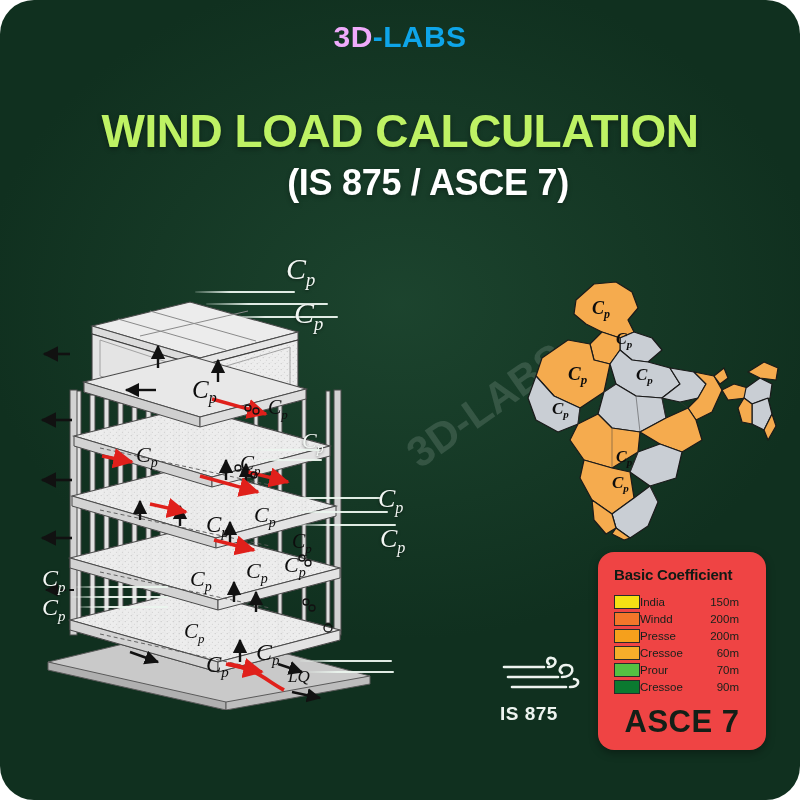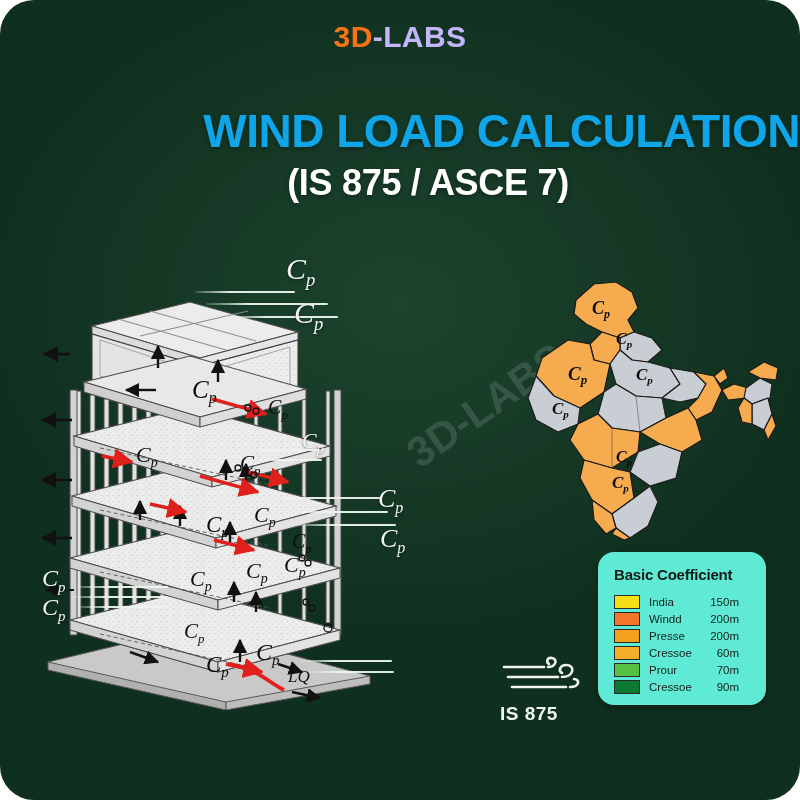--- a/index.html
+++ b/index.html
@@ -31,28 +31,28 @@
   .layer { position: absolute; z-index: 2; }
 
   
   #brand {
     left: 0; top: 20px; width: 800px;
     text-align: center;
     font-size: 30px;
     font-weight: bold;
     letter-spacing: 0.4px;
   }
-  #brand .b-orange { color: #f97316; }
-  #brand .b-white  { color: #c4b5fd; }
+  #brand .b-orange { color: #f0abfc; }
+  #brand .b-white  { color: #0ea5e9; }
 
   
   #title-main {
     left: 0; top: 104px; width: 800px;
-    text-align: right;
-    color: #0ea5e9;
+    text-align: center;
+    color: #bef264;
     font-size: 46px;
     font-weight: bold;
     letter-spacing: -0.5px;
     text-shadow: 0 2px 5px rgba(0,0,0,0.35);
   }
   #title-sub {
     left: 0; top: 162px; width: 800px;
     text-align: center;
     color: #ffffff;
     font-size: 36px;
@@ -116,21 +116,21 @@
     font-size: 19px;
     font-weight: bold;
     letter-spacing: 0.5px;
     margin-top: 2px;
   }
 
   
   #legend {
     left: 598px; top: 552px;
     width: 168px;
-    background: #5eead4;
+    background: #ef4444;
     border-radius: 16px;
     padding: 12px 12px 10px 12px;
     box-sizing: border-box;
     box-shadow: 0 3px 9px rgba(0,0,0,0.35);
   }
   #legend-title {
     color: #111a14;
     font-size: 15px;
     font-weight: bold;
     margin: 2px 0 10px 4px;
@@ -145,21 +145,20 @@
   .legend-sw {
     width: 26px; height: 14px;
     border: 1px solid #2a2a2a;
     box-sizing: border-box;
     flex: 0 0 26px;
   }
   .legend-name {
     flex: 1 1 auto;
     color: #15201a;
     font-size: 11.5px;
-    margin-left: 9px;
     white-space: nowrap;
   }
   .legend-val {
     color: #15201a;
     font-size: 11.5px;
     text-align: right;
     white-space: nowrap;
     margin-right: 15px;
   }
   #legend-footer {
@@ -534,15 +533,16 @@
           <span class="legend-sw" style="background: rgb(85, 192, 66);"></span>
           <span class="legend-name">Prour</span>
           <span class="legend-val">70m</span>
         </div>
         <div class="legend-row">
           <span class="legend-sw" style="background: rgb(11, 122, 48);"></span>
           <span class="legend-name">Cressoe</span>
           <span class="legend-val">90m</span>
         </div>
       </div>
+    <div id="legend-footer">ASCE 7</div>
   </div>
 
 </div>
 
 </body></html>

